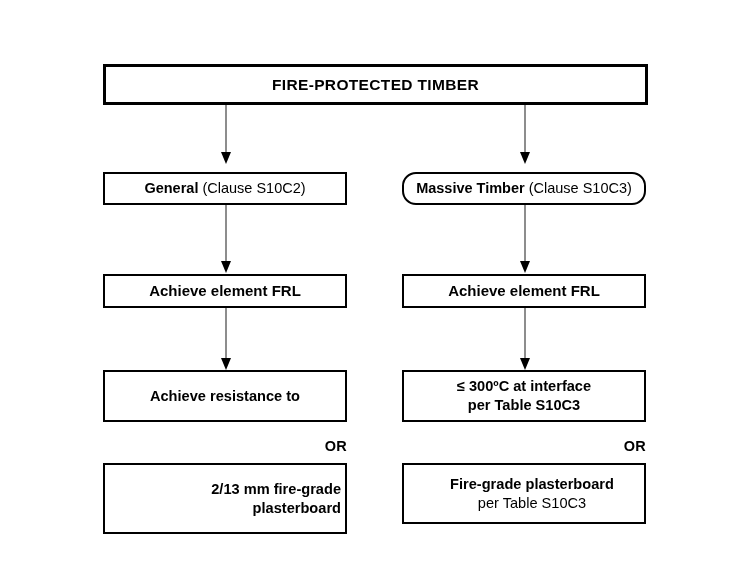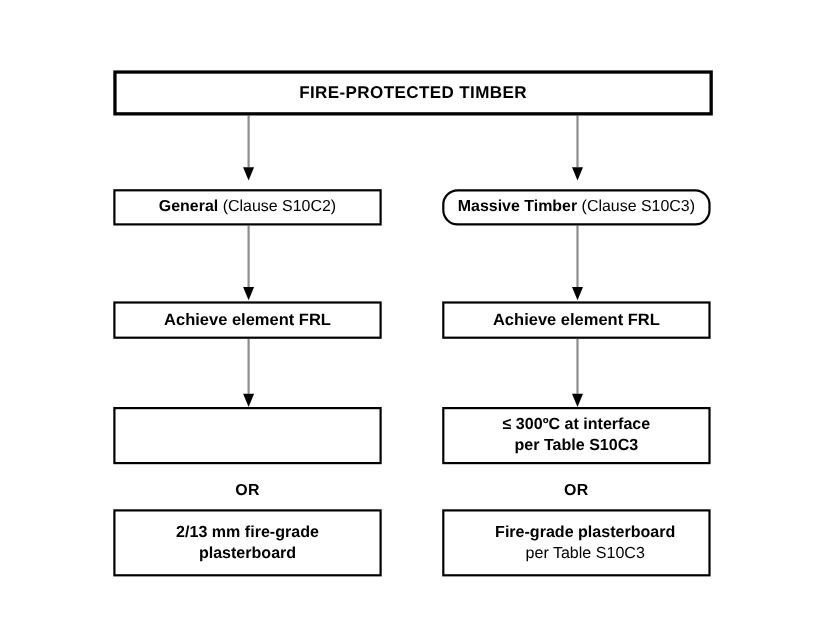--- a/index.html
+++ b/index.html
@@ -68,21 +68,21 @@
   .t-mixed-reg {
     font-size: 14.6px;
     font-weight: normal;
   }
 
   
   .or-label {
     position: absolute;
     font-size: 14.5px;
     font-weight: bold;
-    text-align: center;
+    text-align: right;
     letter-spacing: 0.3px;
   }
 
   
   .conn {
     position: absolute;
   }
   .conn .stem {
     position: absolute;
     left: 0;
@@ -144,28 +144,29 @@
       <span class="strong">General</span><span> (Clause S10C2)</span>
     </div>
   </div>
 
   <div class="node" style="left:103px; top:274px; width:244px; height:34px;">
     <div class="inner t-bold">Achieve element FRL</div>
   </div>
 
   <div class="node" style="left:103px; top:370px; width:244px; height:52px;">
     <div class="inner t-bold-2">
+      <div>Achieve resistance  to</div>
     </div>
   </div>
 
   <div class="or-label" style="left:103px; top:438px; width:244px;">
     <span>OR</span>
   </div>
 
-  <div class="node" style="left:103px; top:463px; width:244px; height:61px;">
+  <div class="node" style="left:103px; top:463px; width:244px; height:71px;text-align:right;">
     <div class="inner t-bold-2">
       <div>2/13 mm fire-grade</div>
       <div>plasterboard</div>
     </div>
   </div>
 
   <div class="node" style="left:402px; top:172px; width:244px; height:33px;border-radius:14px;">
     <div class="inner t-head" style="padding:0 1px;">
       <span class="strong">Massive Timber</span><span> (Clause S10C3)</span>
     </div>

